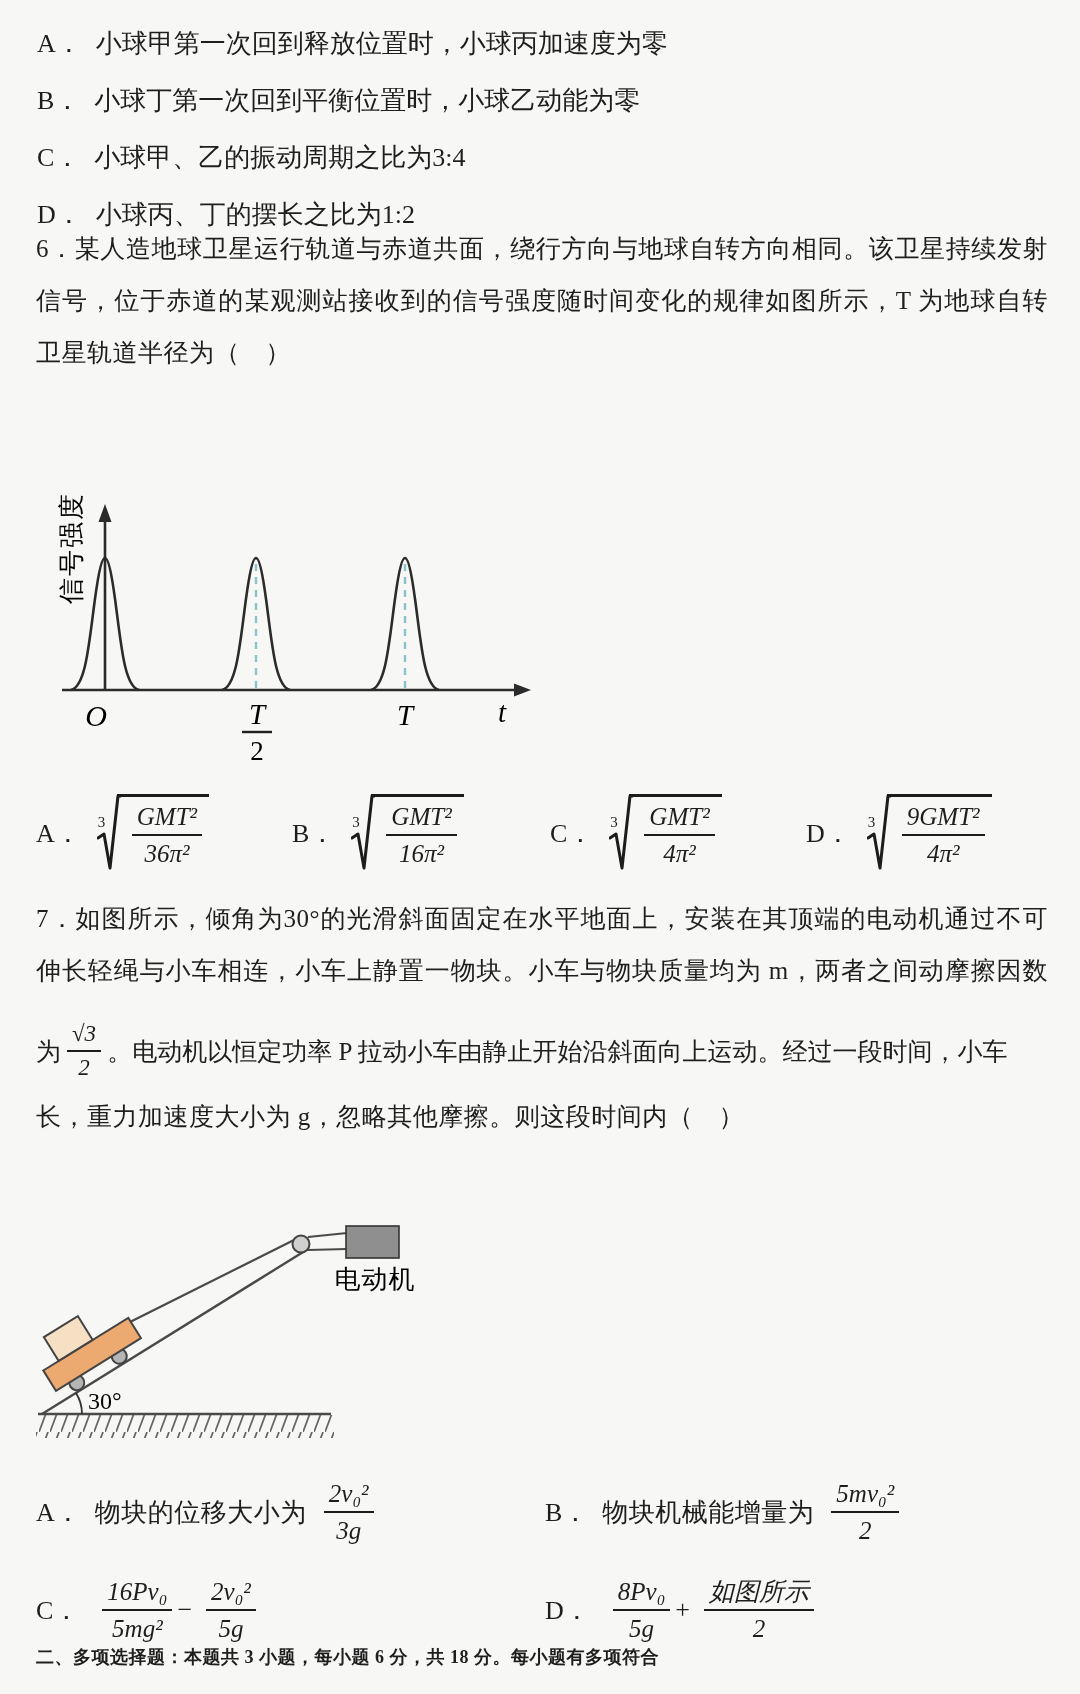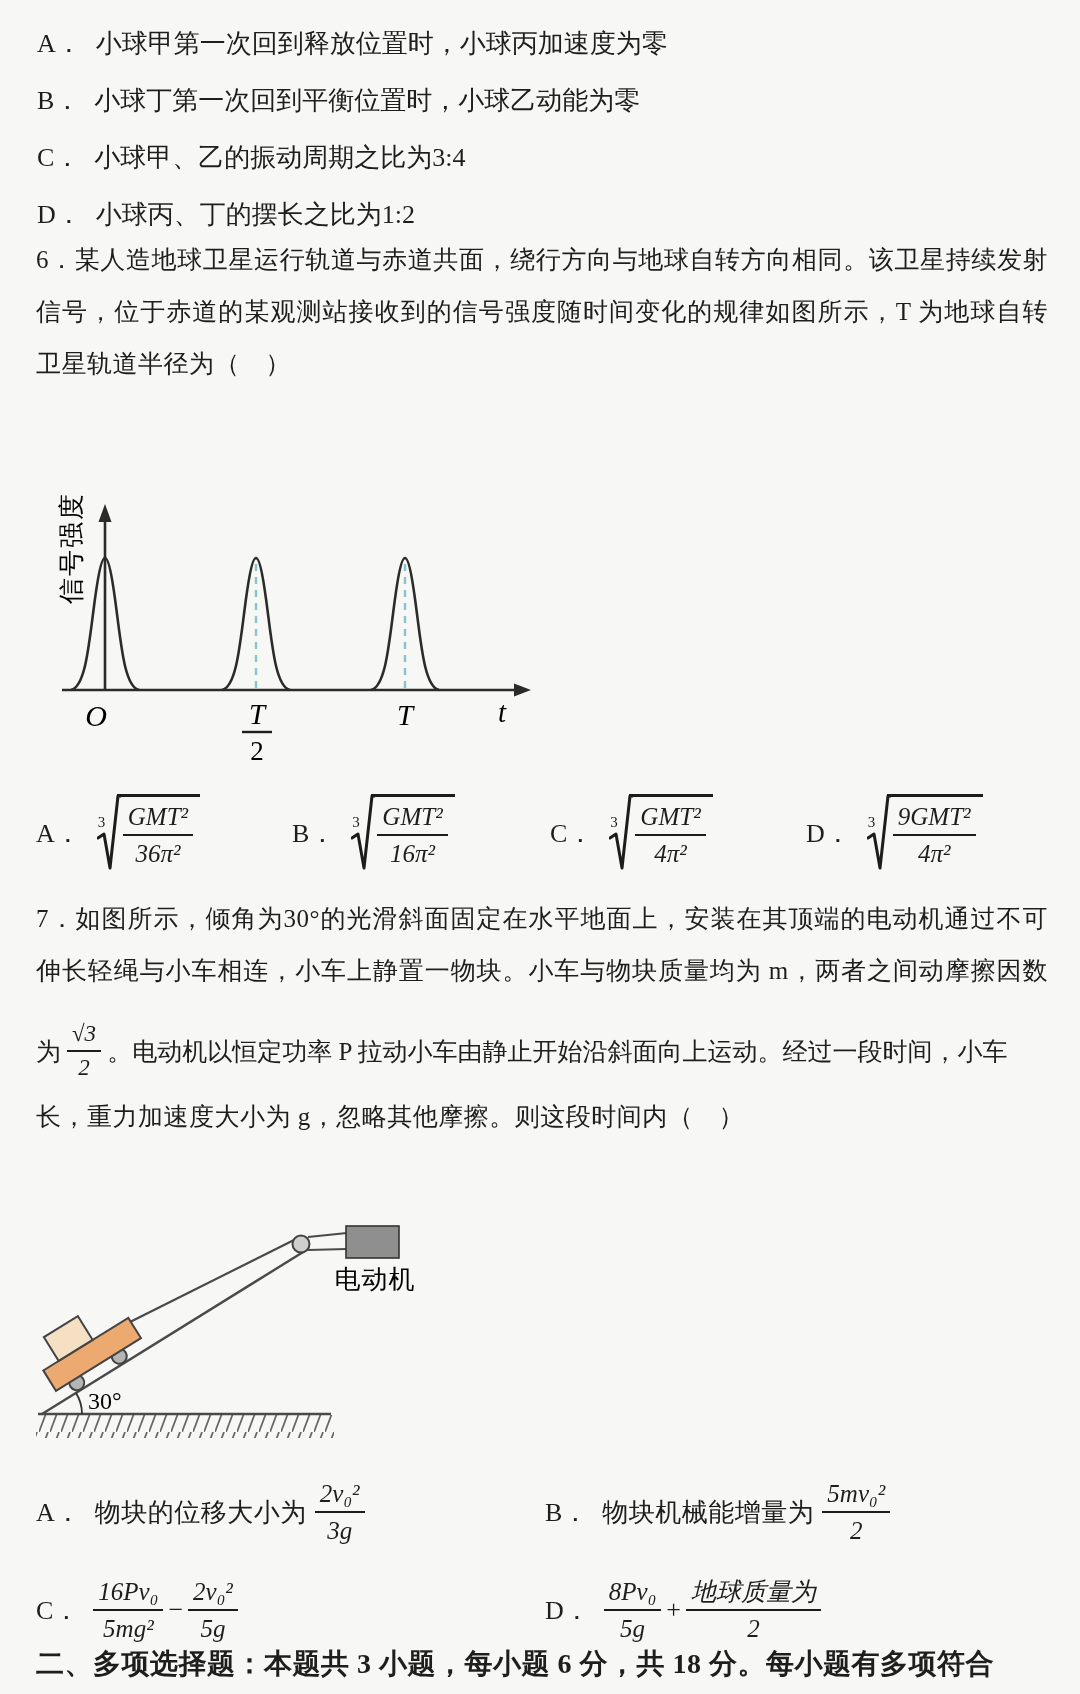--- a/index.html
+++ b/index.html
@@ -14,55 +14,55 @@
   
   .optline { font-size:26px; height:29px; margin-bottom:28px; white-space:nowrap; }
   .optline .lbl { margin-right:14px; }
   .stem { width:1012px; }
   .stem-line { font-size:25px; line-height:28px; letter-spacing:0.5px; margin-bottom:24px; }
   .just { text-align:justify; text-align-last:justify; }
   .frac-line { display:flex; align-items:center; height:84px; margin-bottom:10px; letter-spacing:0; font-size:25px; }
 
   
   .frac { display:inline-flex; flex-direction:column; align-items:center;
-          vertical-align:middle; font-style:italic; font-size:25px; line-height:29px; }
+          vertical-align:middle; font-style:italic; font-size:25px; line-height:29px;margin-left:9px; }
   .frac .num { padding:0 5px 3px; border-bottom:2.5px solid #1c1c1c; }
   .frac .den { padding:3px 5px 0; }
   .inline-frac { font-size:23px; line-height:26px; margin:0 6px; }
 
   
   .rootopt { position:absolute; display:inline-flex; align-items:center; }
   .rootopt .lbl { font-size:26px; margin-right:16px; }
   .croot { display:inline-flex; align-items:flex-start; position:relative; }
   .croot-idx { position:absolute; left:1px; top:20px; font-size:15px; }
   .rad-body { border-top:3px solid #1c1c1c; margin-left:-4px; padding:5px 7px 0 6px; }
 
   
   .q7opt { position:absolute; display:inline-flex; align-items:center; white-space:nowrap; }
   .q7opt .lbl { font-size:26px; margin-right:14px; }
   .q7opt .txt { font-size:26px; letter-spacing:0.5px; margin-right:8px; }
   .q7opt .op  { font-size:26px; padding:0 5px; }
 
   
-  .sec2 { font-size:28px; font-weight:bold; letter-spacing:0.5px; white-space:nowrap; }
+  .sec2 { font-size:18px; font-weight:bold; letter-spacing:0.5px; white-space:nowrap; }
 
   svg text { font-family:"Liberation Serif","DejaVu Serif",serif; }
   .ital { font-style:italic; }
 </style>
 </head>
 <body>
 
 <div class="abs" style="top:26px;left:37px;">
   <div class="optline"><span class="lbl">A．</span><span>小球甲第一次回到释放位置时，小球丙加速度为零</span></div>
   <div class="optline"><span class="lbl">B．</span><span>小球丁第一次回到平衡位置时，小球乙动能为零</span></div>
   <div class="optline"><span class="lbl">C．</span><span>小球甲、乙的振动周期之比为3:4</span></div>
   <div class="optline"><span class="lbl">D．</span><span>小球丙、丁的摆长之比为1:2</span></div>
 </div>
 
-<div class="abs stem" style="top:246px;left:36px;">
+<div class="abs stem" style="top:235px;left:36px;">
   <div class="stem-line just">6．某人造地球卫星运行轨道与赤道共面，绕行方向与地球自转方向相同。该卫星持续发射</div>
   <div class="stem-line just">信号，位于赤道的某观测站接收到的信号强度随时间变化的规律如图所示，T 为地球自转</div>
   <div class="stem-line">卫星轨道半径为（　）</div>
 </div>
 
 <svg class="abs" style="top:448px;left:50px;" width="490" height="320" viewBox="0 0 490 320">
 
   <line x1="12" y1="242" x2="468" y2="242" stroke="#2b2b2b" stroke-width="2.6"></line>
   <polygon points="464,235.5 481,242 464,248.5" fill="#2b2b2b"></polygon>
   <line x1="55" y1="242" x2="55" y2="70" stroke="#2b2b2b" stroke-width="2.6"></line>
@@ -224,18 +224,18 @@
     </span>
 </div>
 <div class="q7opt" style="top:1564px;left:545px;height:92px;">
   <span class="lbl">D．</span>
   <span class="frac">
       <span class="num">8Pv₀</span>
       <span class="den">5g</span>
     </span>
   <span class="op">+</span>
   <span class="frac">
-      <span class="num">地球质量为</span>
+      <span class="num">如图所示</span>
       <span class="den">2</span>
     </span>
 </div>
 
 <div class="abs sec2" style="top:1645px;left:36px;">二、多项选择题：本题共 3 小题，每小题 6 分，共 18 分。每小题有多项符合</div>
 
 </body></html>

